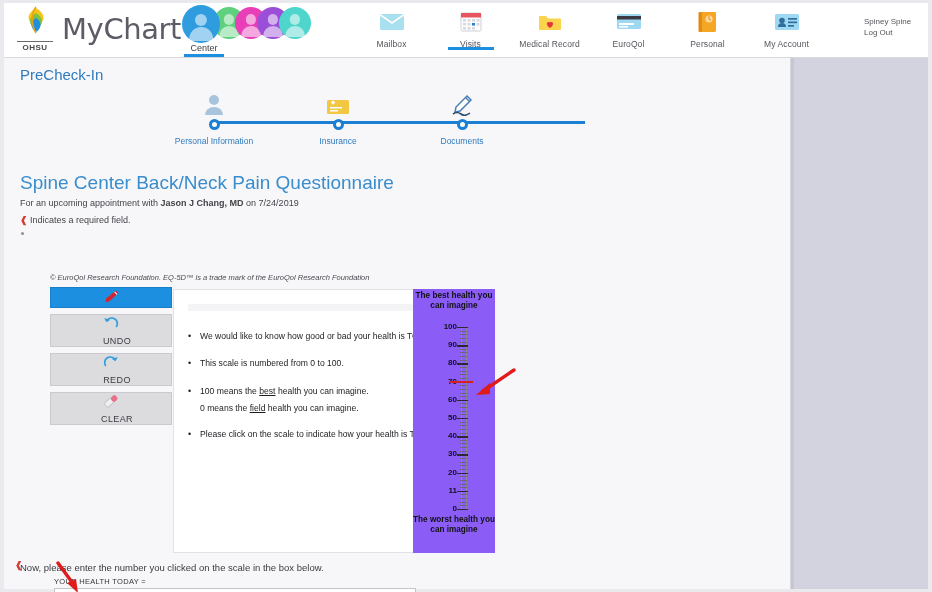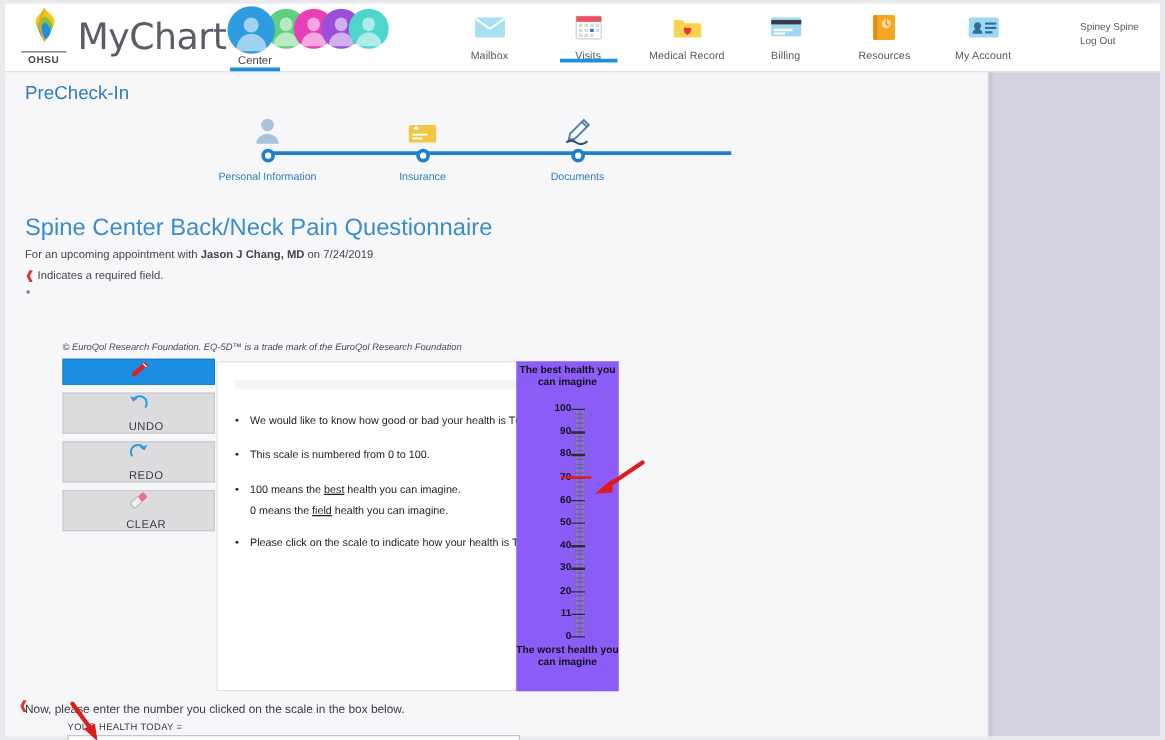--- a/index.html
+++ b/index.html
@@ -201,33 +201,33 @@
 
       <div class="nav-item">
         <div class="nav-ico">
           <svg width="26" height="17" viewBox="0 0 26 17">
                 <rect x="1" y="1" width="24" height="15" rx="1.5" fill="#9fd8f2"></rect>
                 <rect x="1" y="3" width="24" height="3.5" fill="#3a3a45"></rect>
                 <rect x="3" y="10" width="15" height="2" fill="#ffffff"></rect>
                 <rect x="3" y="13" width="9" height="1.6" fill="#ffffff"></rect>
               </svg>
         </div>
-        <div class="nav-label">Billing</div>
+        <div class="nav-label">EuroQol</div>
       </div>
 
       <div class="nav-item">
         <div class="nav-ico">
           <svg width="19" height="22" viewBox="0 0 19 22">
                 <rect x="2" y="1" width="16" height="20" rx="1.4" fill="#f5a623"></rect>
                 <rect x="0.5" y="1" width="3.4" height="20" rx="1.2" fill="#e08c10"></rect>
                 <circle cx="11" cy="8" r="3.6" fill="#ffd9a0"></circle>
                 <path d="M11 5 v3 l2 1.4" stroke="#e08c10" stroke-width="1" fill="none"></path>
               </svg>
         </div>
-        <div class="nav-label">Resources</div>
+        <div class="nav-label">Personal</div>
       </div>
 
       <div class="nav-item">
         <div class="nav-ico">
           <svg width="26" height="18" viewBox="0 0 26 18">
                 <rect x="1" y="1" width="24" height="16" rx="1.5" fill="#9fd8f2"></rect>
                 <circle cx="8" cy="7.5" r="2.8" fill="#2f6f9c"></circle>
                 <path d="M4 14 a4 4 0 0 1 8 0 Z" fill="#2f6f9c"></path>
                 <rect x="14" y="5" width="9" height="1.7" fill="#2f6f9c"></rect>
                 <rect x="14" y="8.5" width="9" height="1.7" fill="#2f6f9c"></rect>

